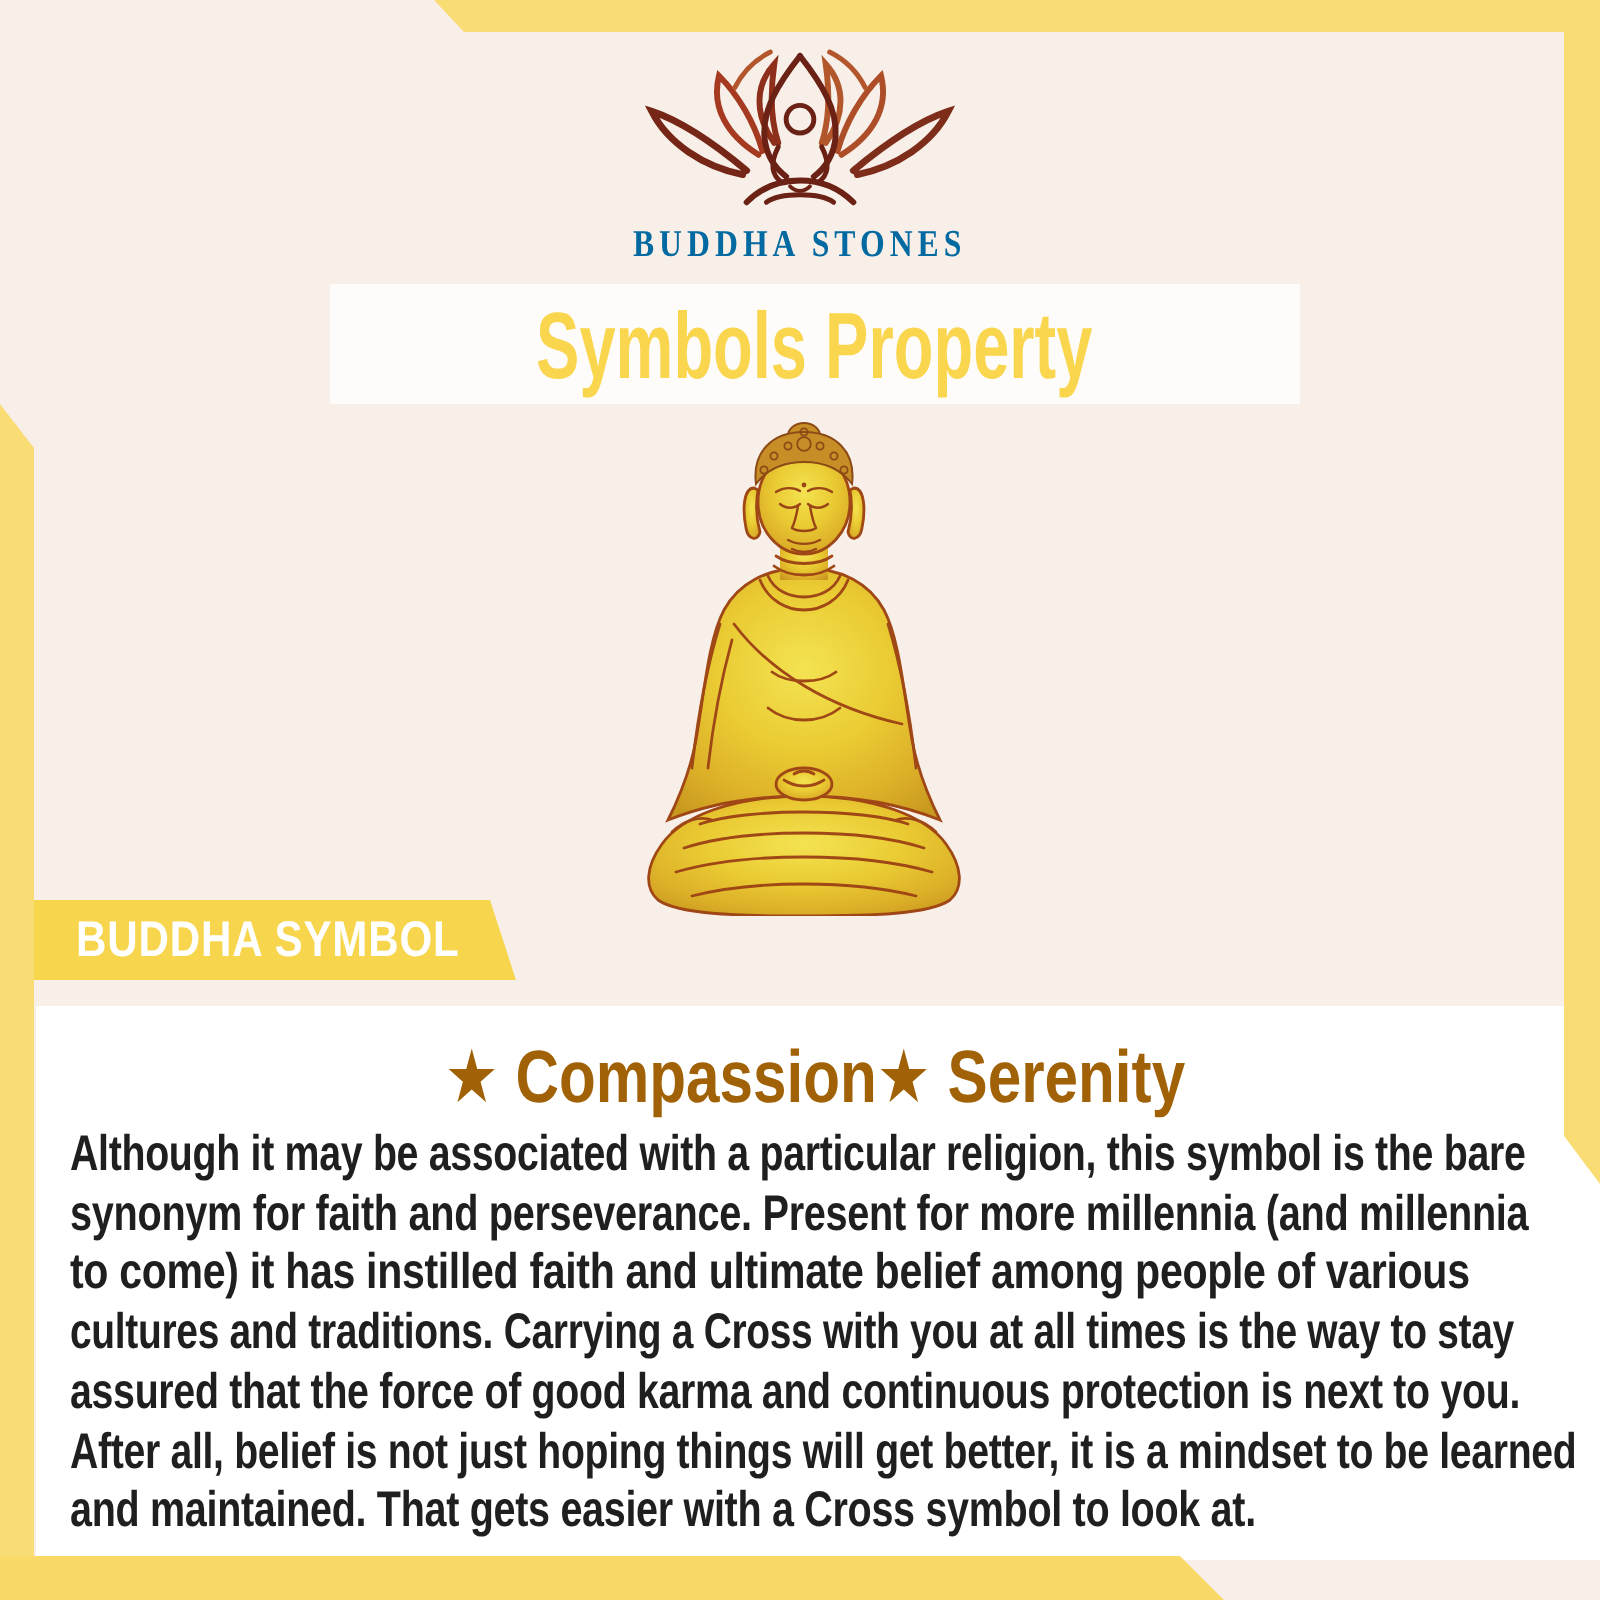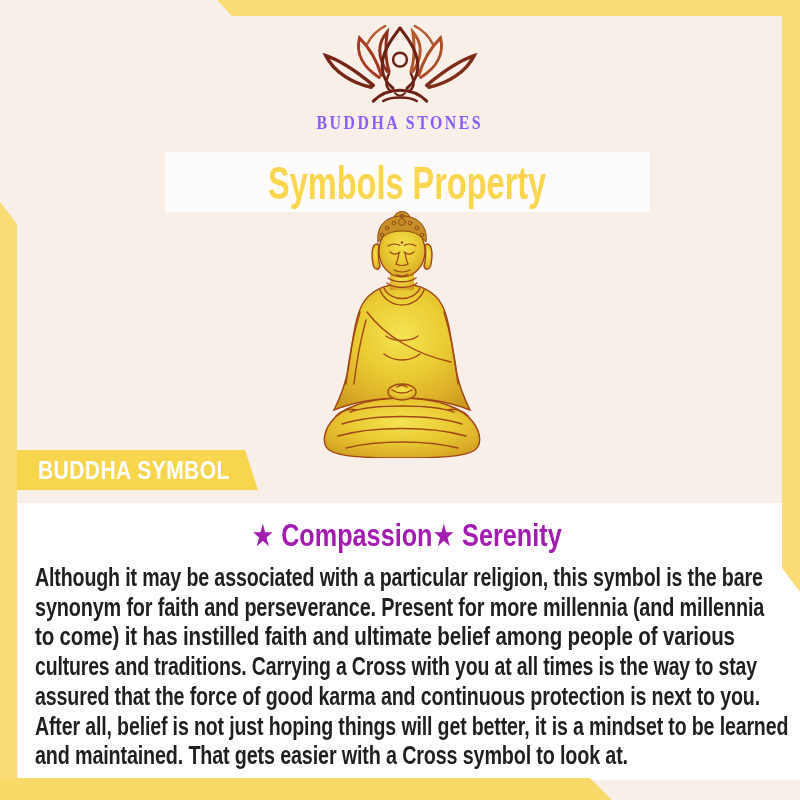--- a/index.html
+++ b/index.html
@@ -9,29 +9,29 @@
     font-family:"Liberation Sans", "DejaVu Sans", sans-serif;
   }
   
   .ribbons { position:absolute; inset:0; z-index:3; pointer-events:none; }
 
   
   .logo { position:absolute; left:316px; top:22px; width:168px; height:94px; z-index:2; }
   .brandname {
     position:absolute; left:0; top:110px; width:100%; text-align:center; z-index:2;
     font-family:"Liberation Serif", "DejaVu Serif", serif;
-    font-size:19px; font-weight:600; letter-spacing:3px; color:#8b5cf6; line-height:26px;
+    font-size:19px; font-weight:600; letter-spacing:3px; color:#0369a1; line-height:26px;
   }
   .brandname span { display:inline-block; white-space:nowrap; transform-origin:center; }
 
   
   .band {
     position:absolute; left:165px; top:142px; width:485px; height:60px;
     background:#FDFCFA; z-index:2;
-    display:flex; align-items:center; justify-content:center;margin-top:10px;
+    display:flex; align-items:center; justify-content:center;
   }
   .heading {
     display:inline-block; white-space:nowrap; transform-origin:center;
     font-size:47px; font-weight:bold; color:#FAD64F; letter-spacing:0;
   }
 
   
   .buddha { position:absolute; left:303px; top:210px; z-index:2; }
 
   
@@ -44,21 +44,21 @@
     position:absolute; left:38px; top:0; height:40px; display:flex; align-items:center;
     color:#FFFFFF; font-size:25px; font-weight:600; letter-spacing:0.5px;
     white-space:nowrap; transform-origin:left center;
   }
 
   
   .panel { position:absolute; left:18px; top:503px; width:782px; height:277px; background:#FFFFFF; z-index:2; }
 
   .traits {
     position:absolute; left:18px; top:517px; width:778px; text-align:center; z-index:5;
-    color:#a21caf; font-size:31px; font-weight:bold;
+    color:#a16207; font-size:37px; font-weight:bold;
   }
   .traits span { display:inline-block; white-space:nowrap; transform-origin:center; }
 
   .para {
     position:absolute; left:35px; top:563px; z-index:5;
     color:#1F1F1F; font-size:25px; font-weight:bold;
     line-height:29.7px; letter-spacing:-0.2px;
   }
   .para .line { display:block; width:max-content; white-space:nowrap; transform-origin:left center; }
 </style>

